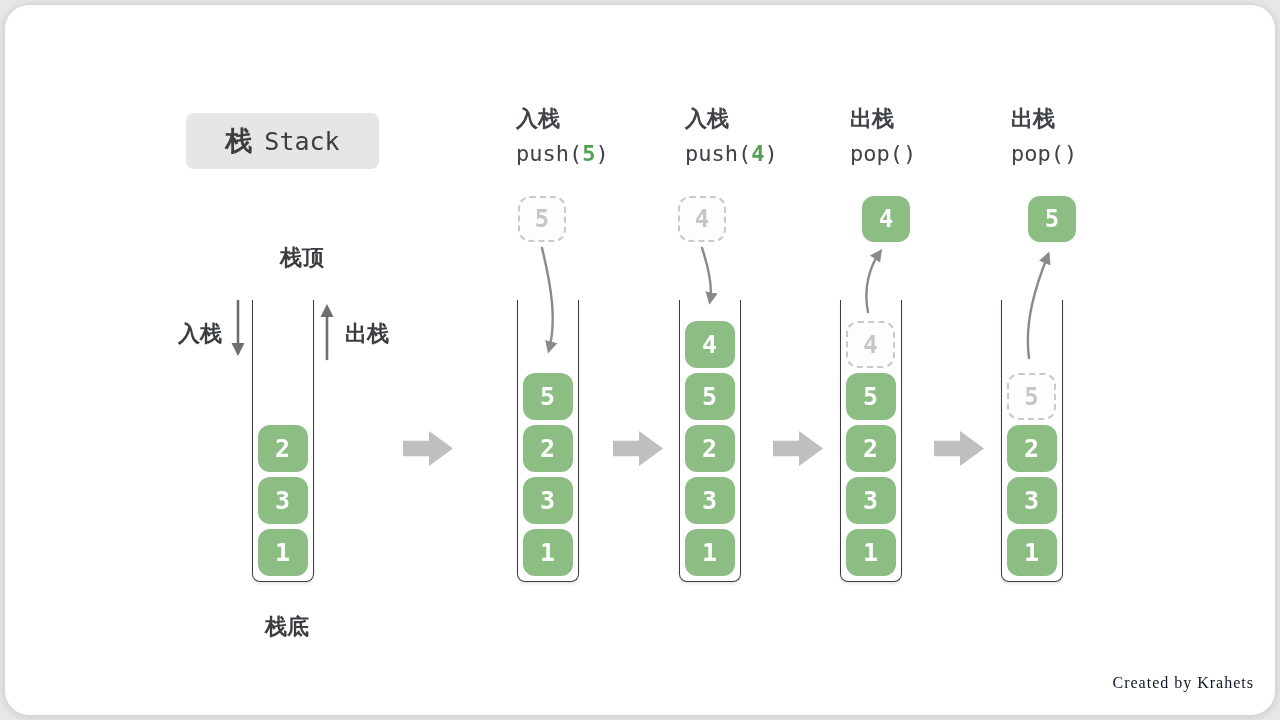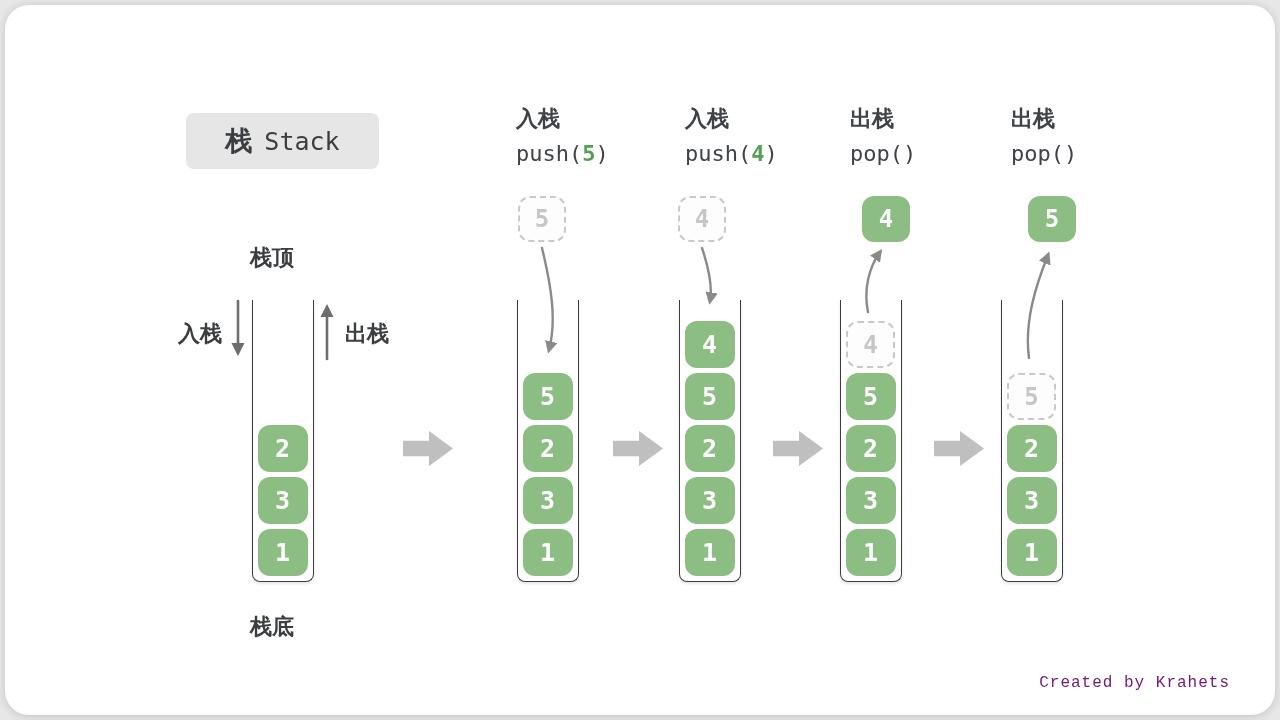--- a/index.html
+++ b/index.html
@@ -29,22 +29,22 @@
 
   
   .op{position:absolute;top:106px;color:#3f4347;}
   .op .zh{font-size:22px;font-weight:700;line-height:1.2;}
   .op .code{margin-top:9px;font-size:22px;font-family:"DejaVu Sans Mono","Liberation Mono",monospace;line-height:1.2;text-align:right;}
   .op .arg{color:#52a152;font-weight:700;}
   .op1{left:516px;} .op2{left:685px;} .op3{left:850px;} .op4{left:1011px;}
 
   
   .lbl{position:absolute;font-size:22px;font-weight:700;color:#3a3e41;}
-  .lbl-top{left:250px;top:243px;width:74px;text-align:left;}
-  .lbl-bottom{left:250px;top:612px;width:74px;text-align:left;}
+  .lbl-top{left:250px;top:243px;width:74px;text-align:right;}
+  .lbl-bottom{left:250px;top:612px;width:74px;text-align:center;}
   .lbl-push{left:178px;top:319px;}
   .lbl-pop{left:345px;top:319px;}
 
   
   .tube{
     position:absolute;top:300px;height:282px;width:62px;
     border-left:1.6px solid #3c3c3c;border-right:1.6px solid #3c3c3c;border-bottom:1.6px solid #3c3c3c;
     border-radius:0 0 8px 8px;box-sizing:border-box;
     box-shadow:0 2px 3px rgba(0,0,0,.10);
   }
@@ -76,23 +76,23 @@
   .tb2{left:518px;} .tb3{left:678px;} .tb4{left:862px;} .tb5{left:1028px;}
 
   
   .fatarrow{
     position:absolute;top:431px;width:50px;height:35px;background:#bfbfbf;
     clip-path:polygon(0% 28%,52% 28%,52% 0%,100% 50%,52% 100%,52% 72%,0% 72%);
   }
   .fa1{left:403px;} .fa2{left:613px;} .fa3{left:773px;} .fa4{left:934px;}
 
   .watermark{
-    position:absolute;right:50px;top:674px;
-    font-family:Liberation Mono, monospace;
-    font-size:16px;color:#701a75;letter-spacing:1px;
+    position:absolute;right:26px;top:674px;
+    font-family:Liberation Serif, serif;
+    font-size:16px;color:#0f172a;letter-spacing:1px;
   }
   svg.overlay{position:absolute;inset:0;pointer-events:none;}
 </style>
 </head>
 <body>
 
 <div class="card"></div>
 
 <div class="stage">
 

